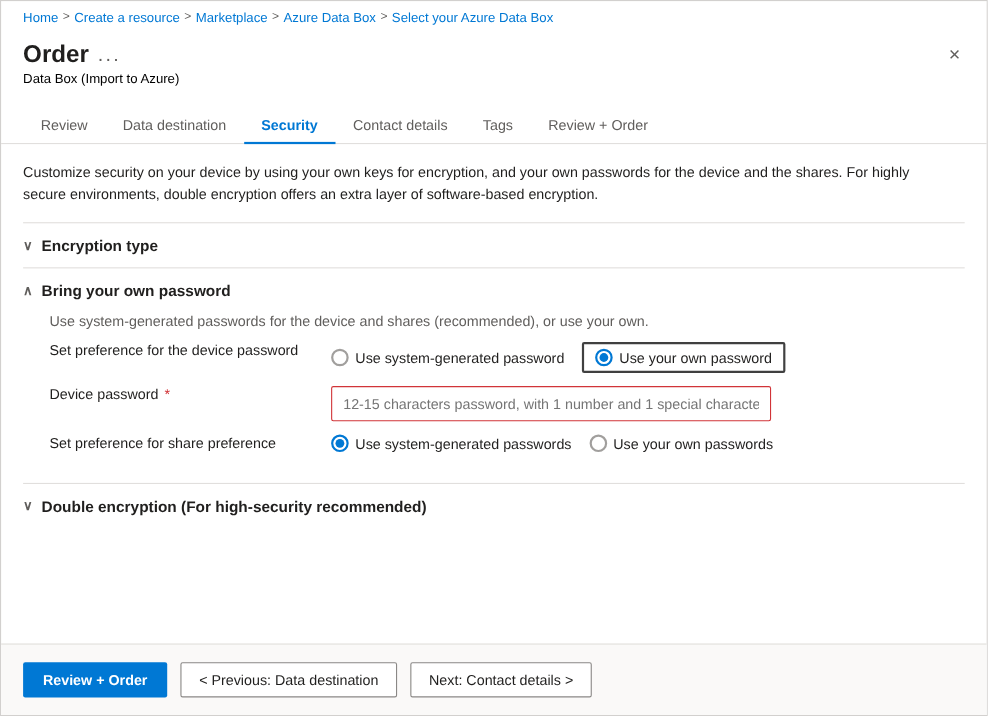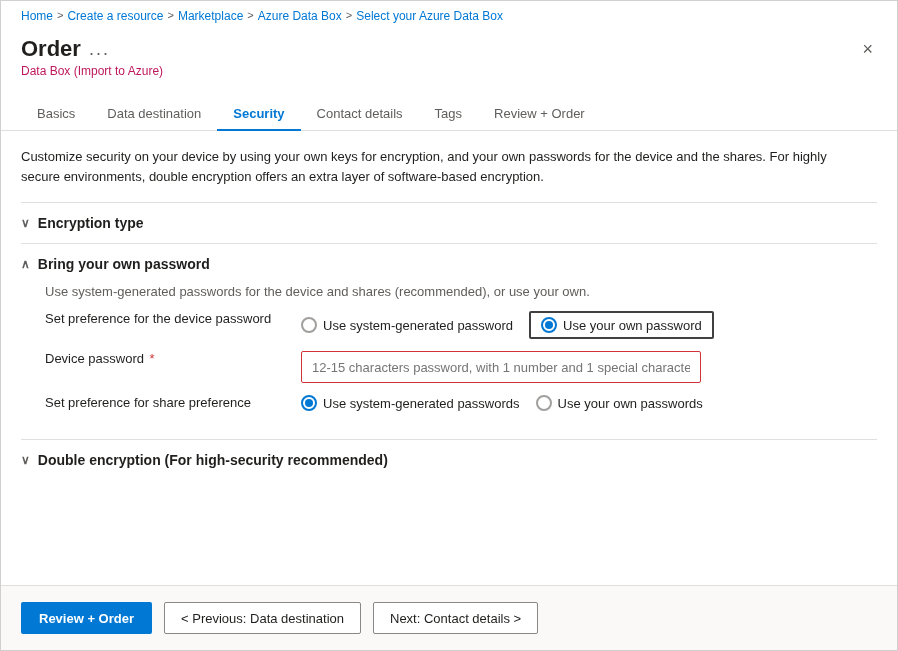--- a/index.html
+++ b/index.html
@@ -51,21 +51,21 @@
       color: #201f1e;
     }
     .header-dots {
       font-size: 18px;
       color: #605e5c;
       cursor: pointer;
       letter-spacing: 2px;
     }
     .header-subtitle {
       font-size: 12px;
-      color: #be185d;
+      color: #000000;
       margin-top: 2px;
     }
     .close-btn {
       background: none;
       border: none;
       font-size: 18px;
       color: #605e5c;
       cursor: pointer;
       padding: 4px;
       line-height: 1;
@@ -249,21 +249,21 @@
       <div class="header-title">
         <h1>Order</h1>
         <span class="header-dots">...</span>
       </div>
       <div class="header-subtitle">Data Box (Import to Azure)</div>
     </div>
     <button class="close-btn">×</button>
   </div>
 
   <div class="tabs">
-    <div class="tab">Basics</div>
+    <div class="tab">Review</div>
     <div class="tab">Data destination</div>
     <div class="tab active">Security</div>
     <div class="tab">Contact details</div>
     <div class="tab">Tags</div>
     <div class="tab">Review + Order</div>
   </div>
 
   <div class="content">
     <p class="description">Customize security on your device by using your own keys for encryption, and your own passwords for the device and the shares. For highly secure environments, double encryption offers an extra layer of software-based encryption.</p>
 

